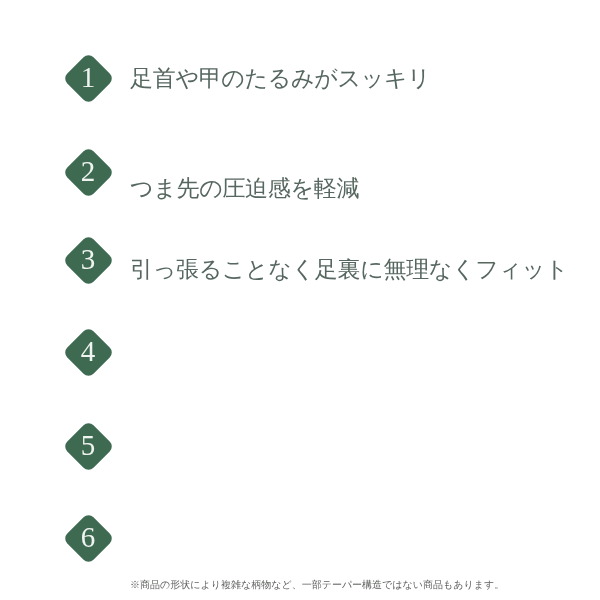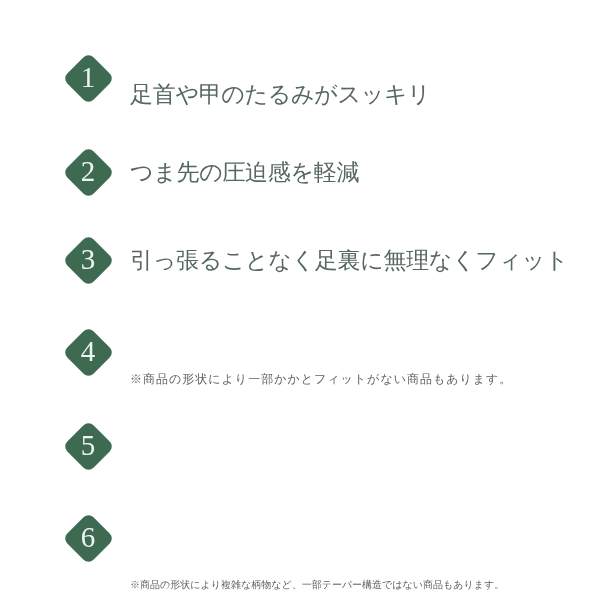--- a/index.html
+++ b/index.html
@@ -82,45 +82,44 @@
 </head>
 <body>
 
 <div class="canvas">
 
   <div class="feature-row" style="top:52px">
     <div class="badge">
       <div class="diamond"></div>
       <span class="num">1</span>
     </div>
-    <p class="title" style="top:28px">足首や甲のたるみがスッキリ</p>
+    <p class="title" style="top:12px">足首や甲のたるみがスッキリ</p>
   </div>
 
   <div class="feature-row" style="top:146px">
     <div class="badge">
       <div class="diamond"></div>
       <span class="num">2</span>
     </div>
-    <p class="title" style="top:12px">つま先の圧迫感を軽減</p>
+    <p class="title" style="top:28px">つま先の圧迫感を軽減</p>
   </div>
 
   <div class="feature-row" style="top:234px">
     <div class="badge">
       <div class="diamond"></div>
       <span class="num">3</span>
     </div>
-    <p class="title" style="top:12px">引っ張ることなく足裏に無理なくフィット</p>
+    <p class="title" style="top:21px">引っ張ることなく足裏に無理なくフィット</p>
   </div>
 
   <div class="feature-row" style="top:326px">
     <div class="badge">
       <div class="diamond"></div>
       <span class="num">4</span>
     </div>
-    <p class="note wide" style="top:45px">※商品の形状により一部かかとフィットがない商品もあります。</p>
   </div>
 
   <div class="feature-row" style="top:420px">
     <div class="badge">
       <div class="diamond"></div>
       <span class="num">5</span>
     </div>
   </div>
 
   <div class="feature-row" style="top:512px">

